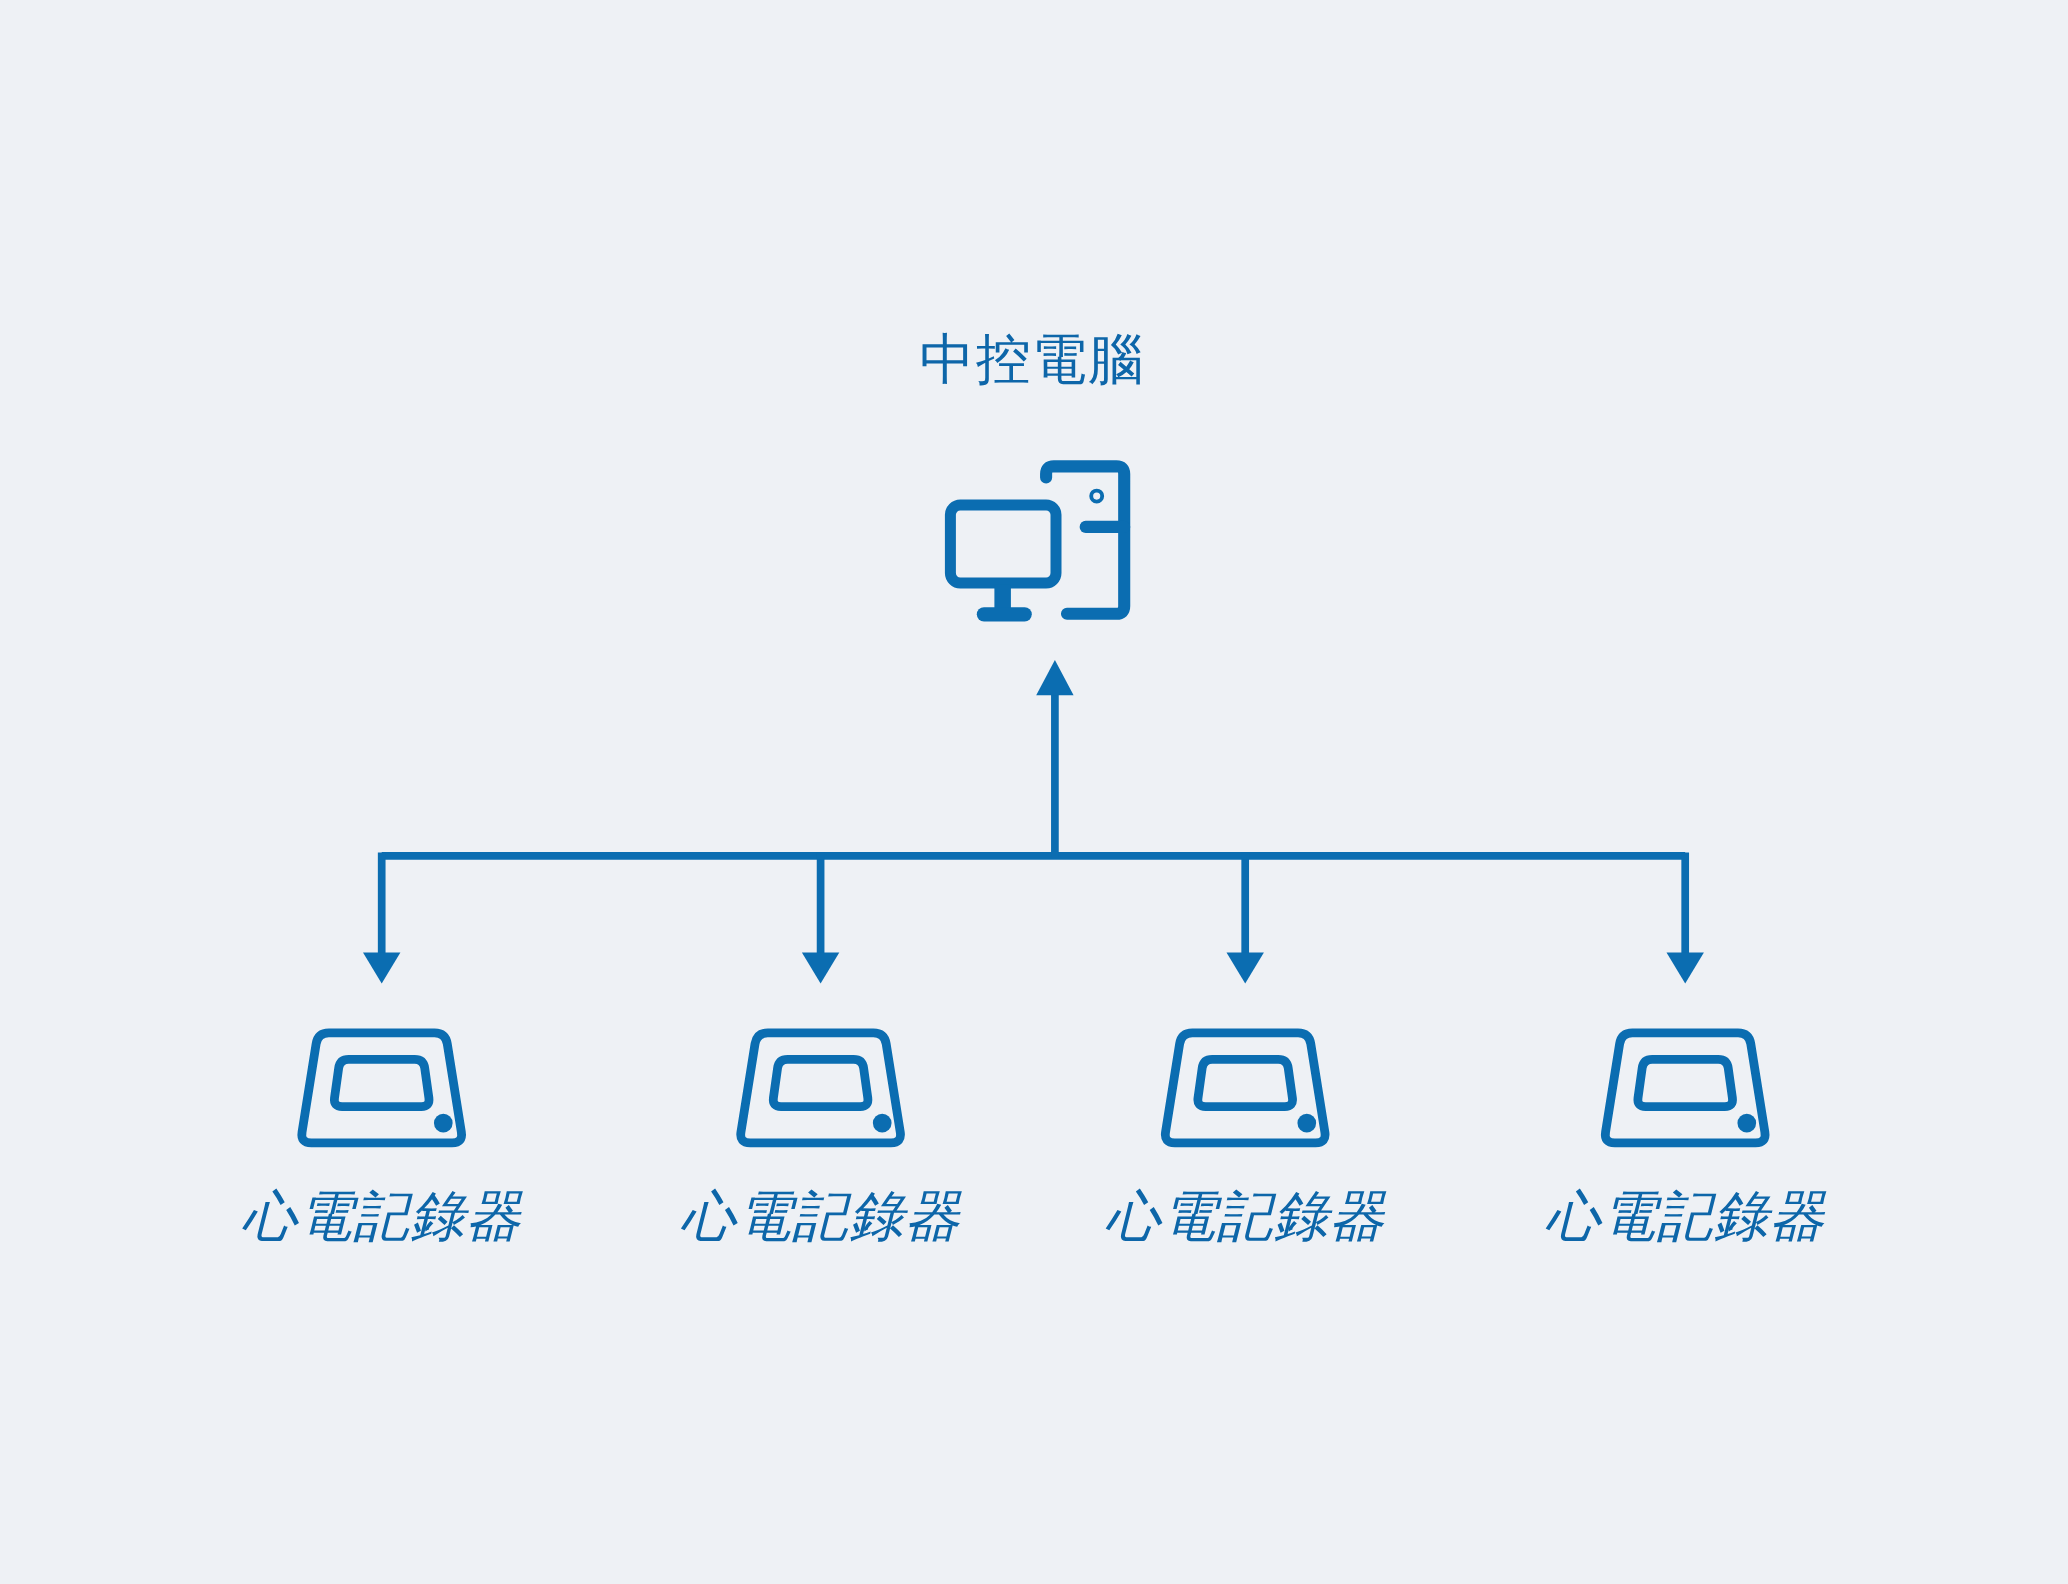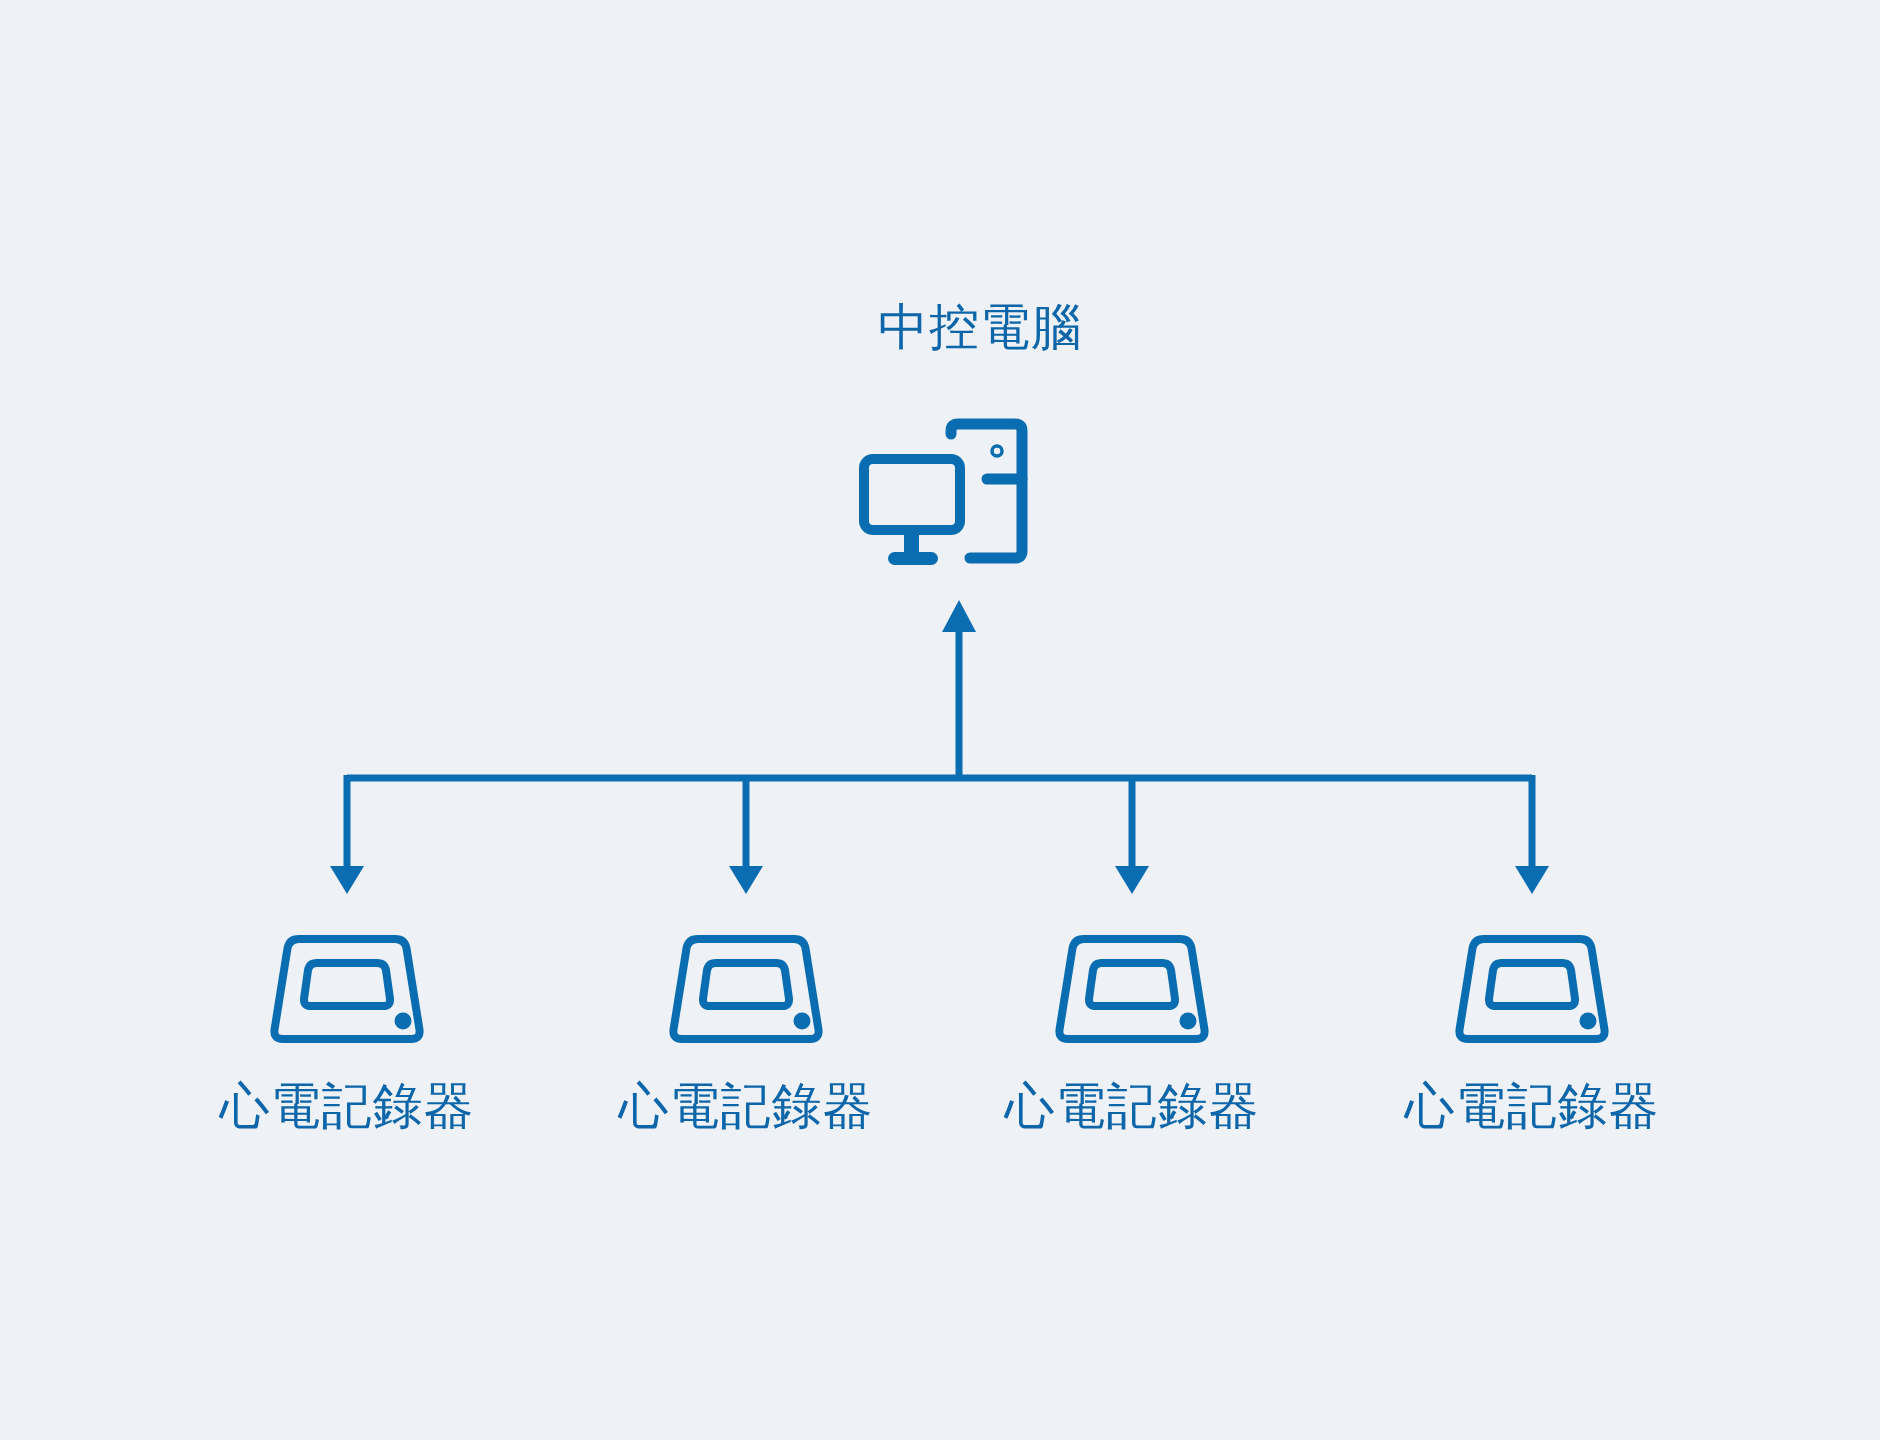--- a/index.html
+++ b/index.html
@@ -23,24 +23,24 @@
     position:absolute;
     color:var(--text);
     font-size:50px;
     line-height:56px;
     font-weight:500;
     letter-spacing:1px;
     text-align:center;
     white-space:nowrap;
   }
   .root-label{
-    left:780px;top:299px;width:400px;
+    left:738px;top:299px;width:400px;
   }
   .child-label{
-    top:1078px;width:340px;
+    top:1078px;width:340px;font-style:italic;
   }
   .child-label-0{left:177px;}
   .child-label-1{left:576px;}
   .child-label-2{left:962px;}
   .child-label-3{left:1362px;}
   svg.connectors{
     position:absolute;left:0;top:0;width:1880px;height:1440px;
   }
   svg.computer-icon{
     position:absolute;left:840px;top:413px;width:195px;height:155px;

